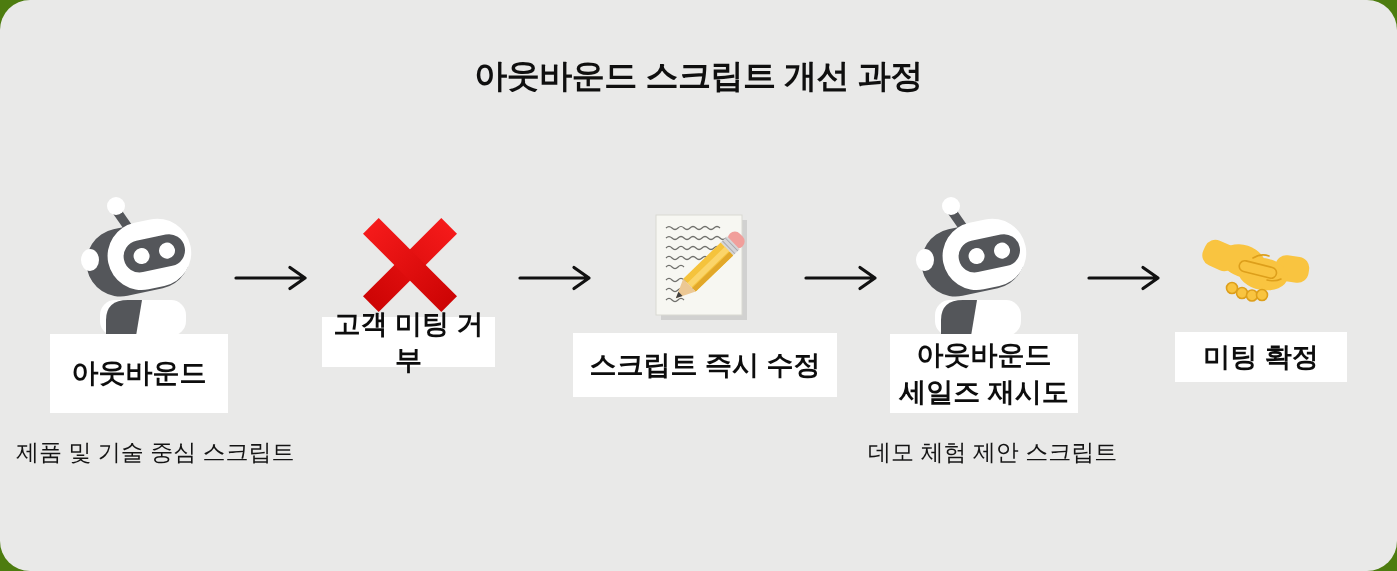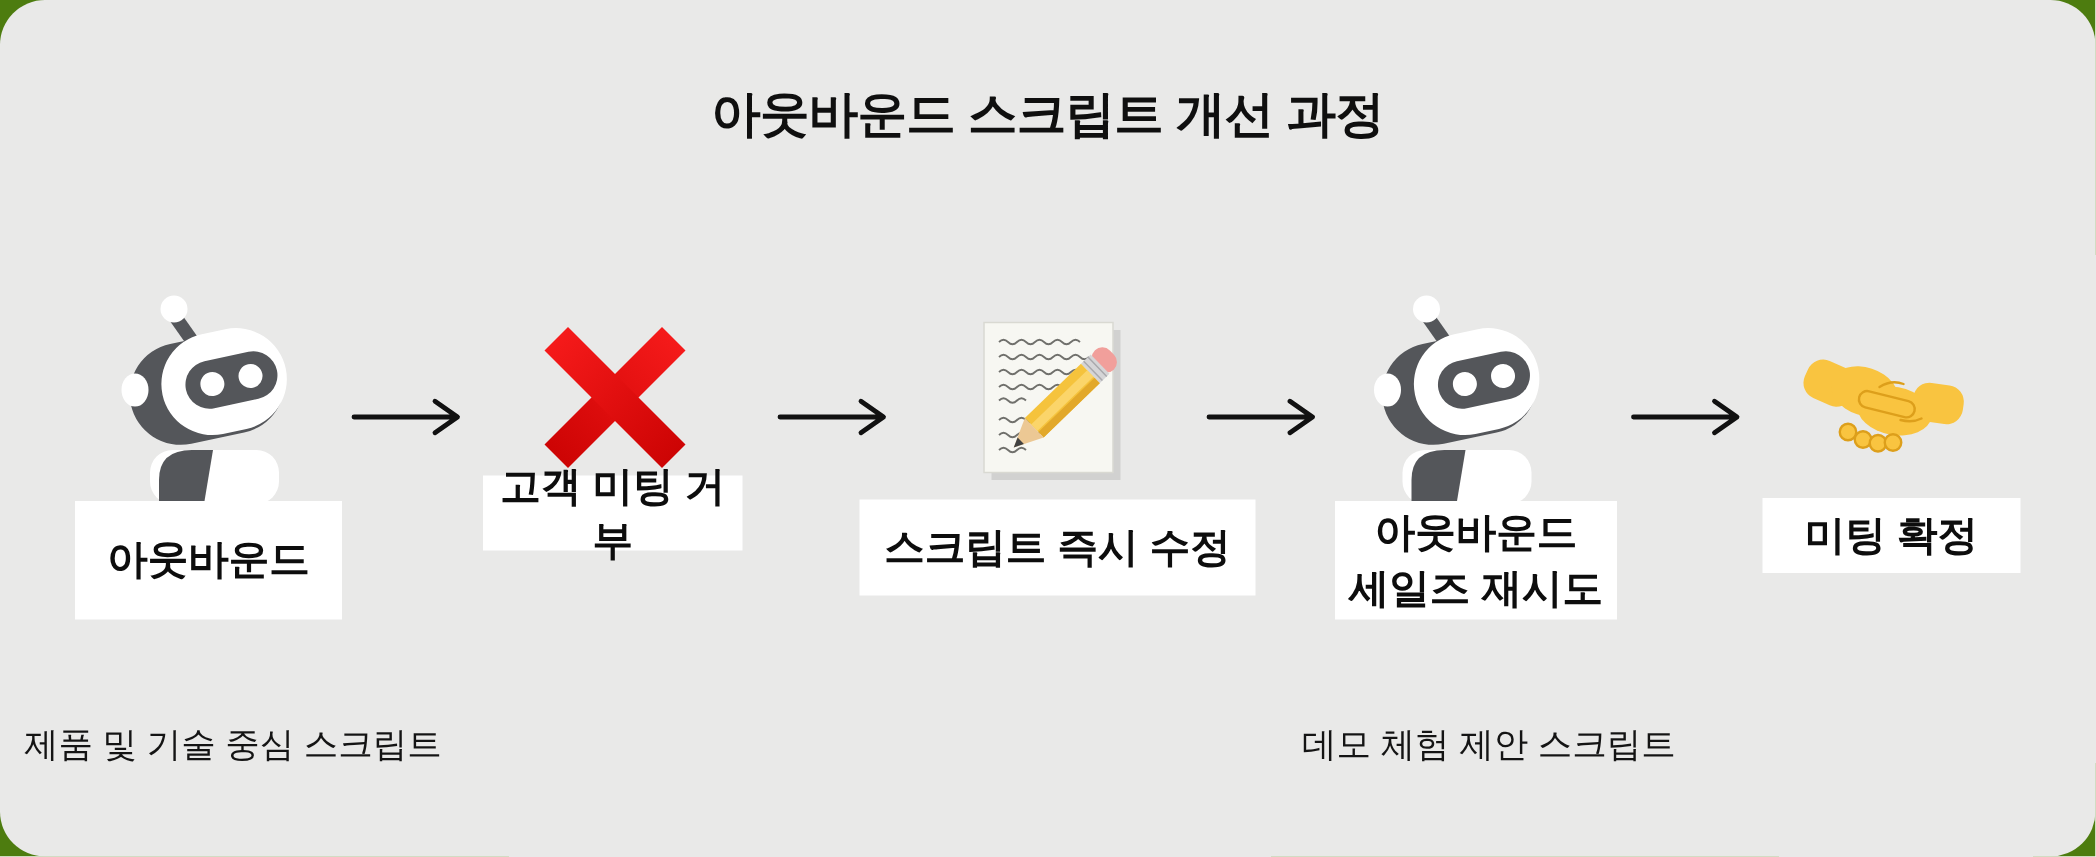--- a/index.html
+++ b/index.html
@@ -8,21 +8,21 @@
   .board{position:absolute;inset:0;background:#e9e9e8;border-radius:30px;}
   .title{position:absolute;left:0;top:54px;width:100%;text-align:center;
          font-size:33px;font-weight:800;color:#0f0f0f;letter-spacing:-0.5px;margin:0;}
   .icon{position:absolute;}
   .icon svg{display:block;width:100%;height:100%;overflow:visible;}
   .label-box{position:absolute;background:#ffffff;display:flex;flex-direction:column;
              align-items:center;justify-content:center;z-index:5;
              font-weight:800;color:#0d0d0d;text-align:center;}
   .label-1line{font-size:27px;}
   .label-2line{font-size:27px;line-height:37px;}
-  .sublabel{position:absolute;font-size:23px;font-weight:500;color:#141414;white-space:nowrap;margin-top:44px;}
+  .sublabel{position:absolute;font-size:23px;font-weight:500;color:#141414;white-space:nowrap;}
   .arrow{position:absolute;width:80px;height:30px;}
   .arrow svg{display:block;width:100%;height:100%;}
 </style>
 </head>
 <body>
 
 <div class="stage">
   <div class="board"></div>
 
   <h1 class="title">아웃바운드 스크립트 개선 과정</h1>

